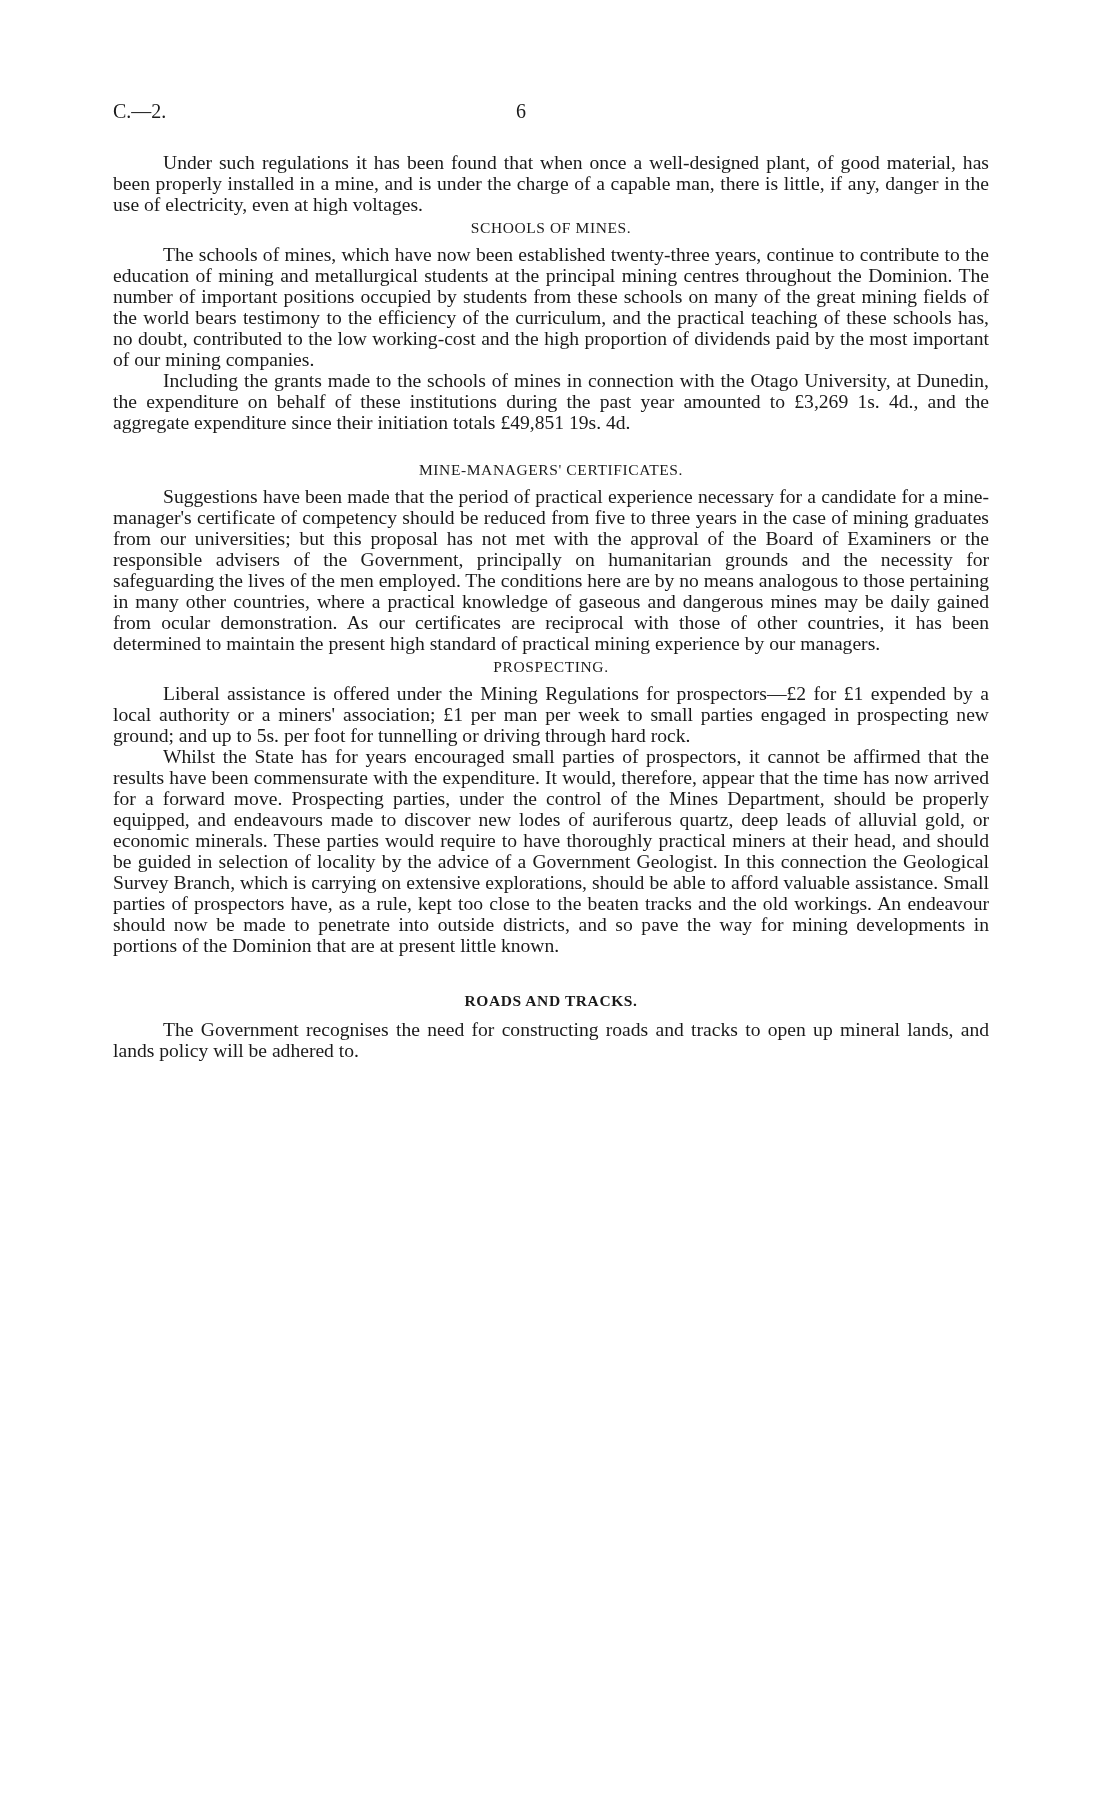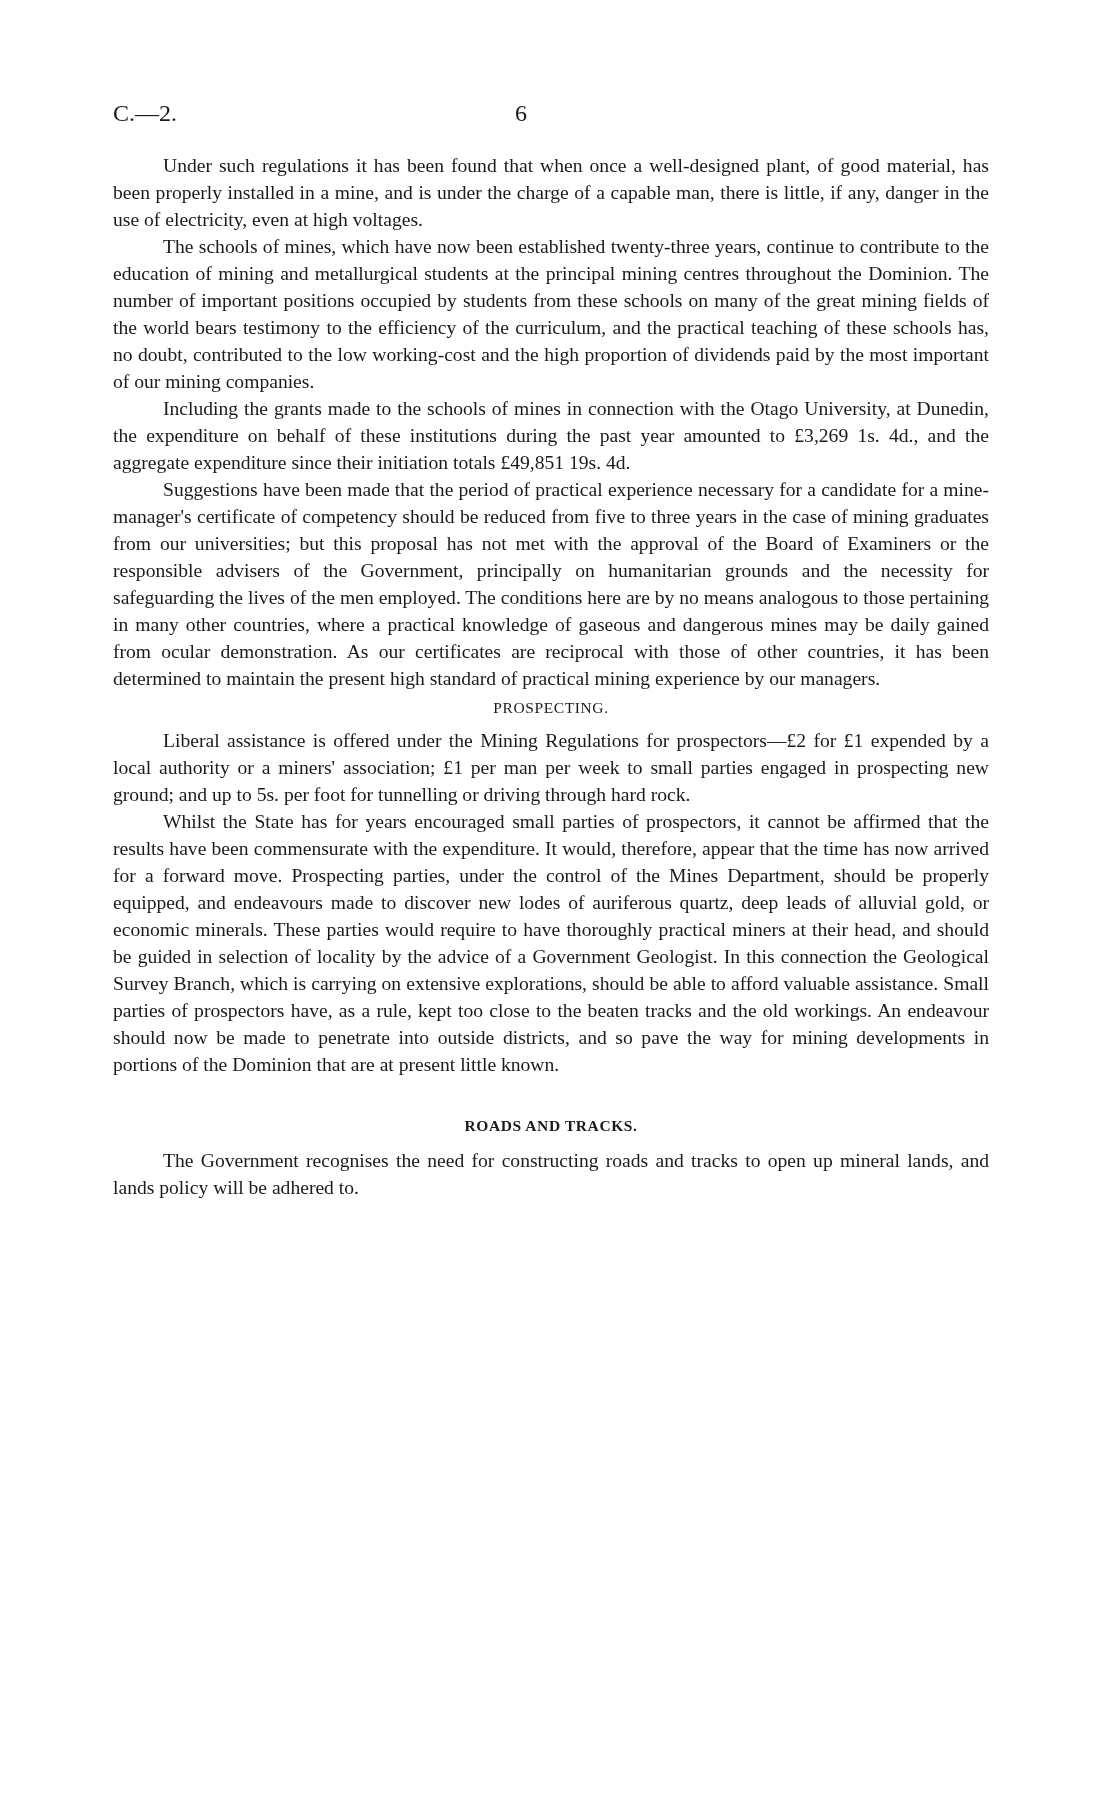--- a/index.html
+++ b/index.html
@@ -17,39 +17,39 @@
     }
     .page {
       position: absolute;
       left: 113px;
       top: 100px;
       width: 876px;
     }
     .running-head {
       position: relative;
       height: 30px;
-      font-size: 24px;
+      font-size: 20px;
     }
     .running-head .ref {
       position: absolute;
       left: 0;
       top: 0;
     }
     .running-head .num {
       position: absolute;
       left: 0;
       right: 0;
       top: 0;
       text-align: center;
       padding-right: 60px;
     }
     .content {
       margin-top: 22px;
       font-size: 19.6px;
-      line-height: 27px;
+      line-height: 21px;
       text-align: justify;
       hyphens: manual;
     }
     .content p {
       margin: 0;
       text-indent: 50px;
     }
     .heading {
       text-align: center;
       font-size: 15.5px;
@@ -75,25 +75,27 @@
     <span class="ref">C.—2.</span>
     <span class="num">6</span>
   </div>
 
   <div class="content">
     <section>
       <p>Under such regulations it has been found that when once a well-designed plant, of good material, has been properly installed in a mine, and is under the charge of a capable man, there is little, if any, danger in the use of electricity, even at high voltages.</p>
     </section>
 
     <section>
+      <div class="heading">SCHOOLS OF MINES.</div>
       <p>The schools of mines, which have now been established twenty-three years, continue to contribute to the education of mining and metallurgical students at the principal mining centres throughout the Dominion. The number of important positions occupied by students from these schools on many of the great mining fields of the world bears testimony to the efficiency of the curriculum, and the practical teaching of these schools has, no doubt, contributed to the low working-cost and the high proportion of dividends paid by the most important of our mining companies.</p>
       <p>Including the grants made to the schools of mines in connection with the Otago University, at Dunedin, the expenditure on behalf of these institutions during the past year amounted to £3,269 1s. 4d., and the aggregate expenditure since their initiation totals £49,851 19s. 4d.</p>
     </section>
 
     <section>
+      <div class="heading gap-top">MINE-MANAGERS' CERTIFICATES.</div>
       <p>Suggestions have been made that the period of practical experience necessary for a candidate for a mine-manager's certificate of competency should be reduced from five to three years in the case of mining graduates from our universities; but this proposal has not met with the approval of the Board of Examiners or the responsible advisers of the Government, principally on humanitarian grounds and the necessity for safeguarding the lives of the men employed. The conditions here are by no means analogous to those pertaining in many other countries, where a practical knowledge of gaseous and dangerous mines may be daily gained from ocular demonstration. As our certificates are reciprocal with those of other countries, it has been determined to maintain the present high standard of practical mining experience by our managers.</p>
     </section>
 
     <section>
       <div class="heading">PROSPECTING.</div>
       <p>Liberal assistance is offered under the Mining Regulations for prospectors—£2 for £1 expended by a local authority or a miners' association; £1 per man per week to small parties engaged in prospecting new ground; and up to 5s. per foot for tunnelling or driving through hard rock.</p>
       <p>Whilst the State has for years encouraged small parties of prospectors, it cannot be affirmed that the results have been commensurate with the expenditure. It would, therefore, appear that the time has now arrived for a forward move. Prospecting parties, under the control of the Mines Department, should be properly equipped, and endeavours made to discover new lodes of auriferous quartz, deep leads of alluvial gold, or economic minerals. These parties would require to have thoroughly practical miners at their head, and should be guided in selection of locality by the advice of a Government Geologist. In this connection the Geological Survey Branch, which is carrying on extensive explorations, should be able to afford valuable assistance. Small parties of prospectors have, as a rule, kept too close to the beaten tracks and the old workings. An endeavour should now be made to penetrate into outside districts, and so pave the way for mining developments in portions of the Dominion that are at present little known.</p>
     </section>
 
     <section>

